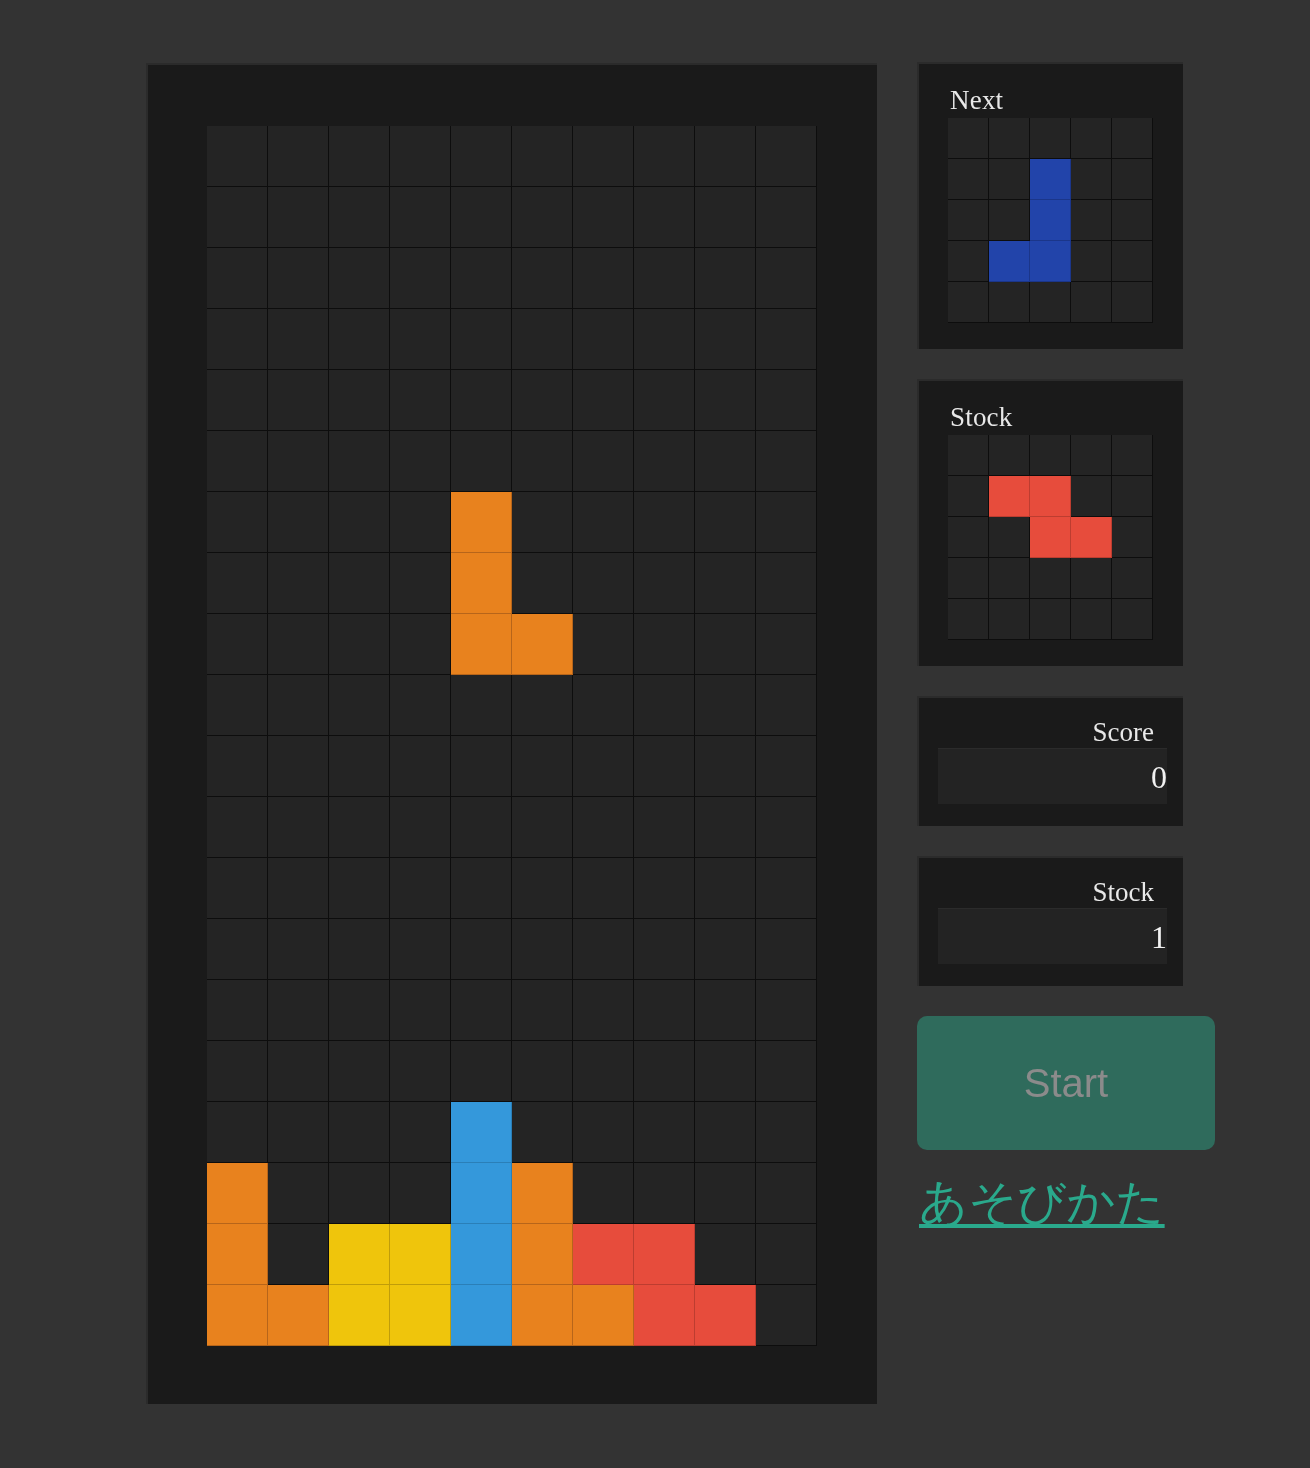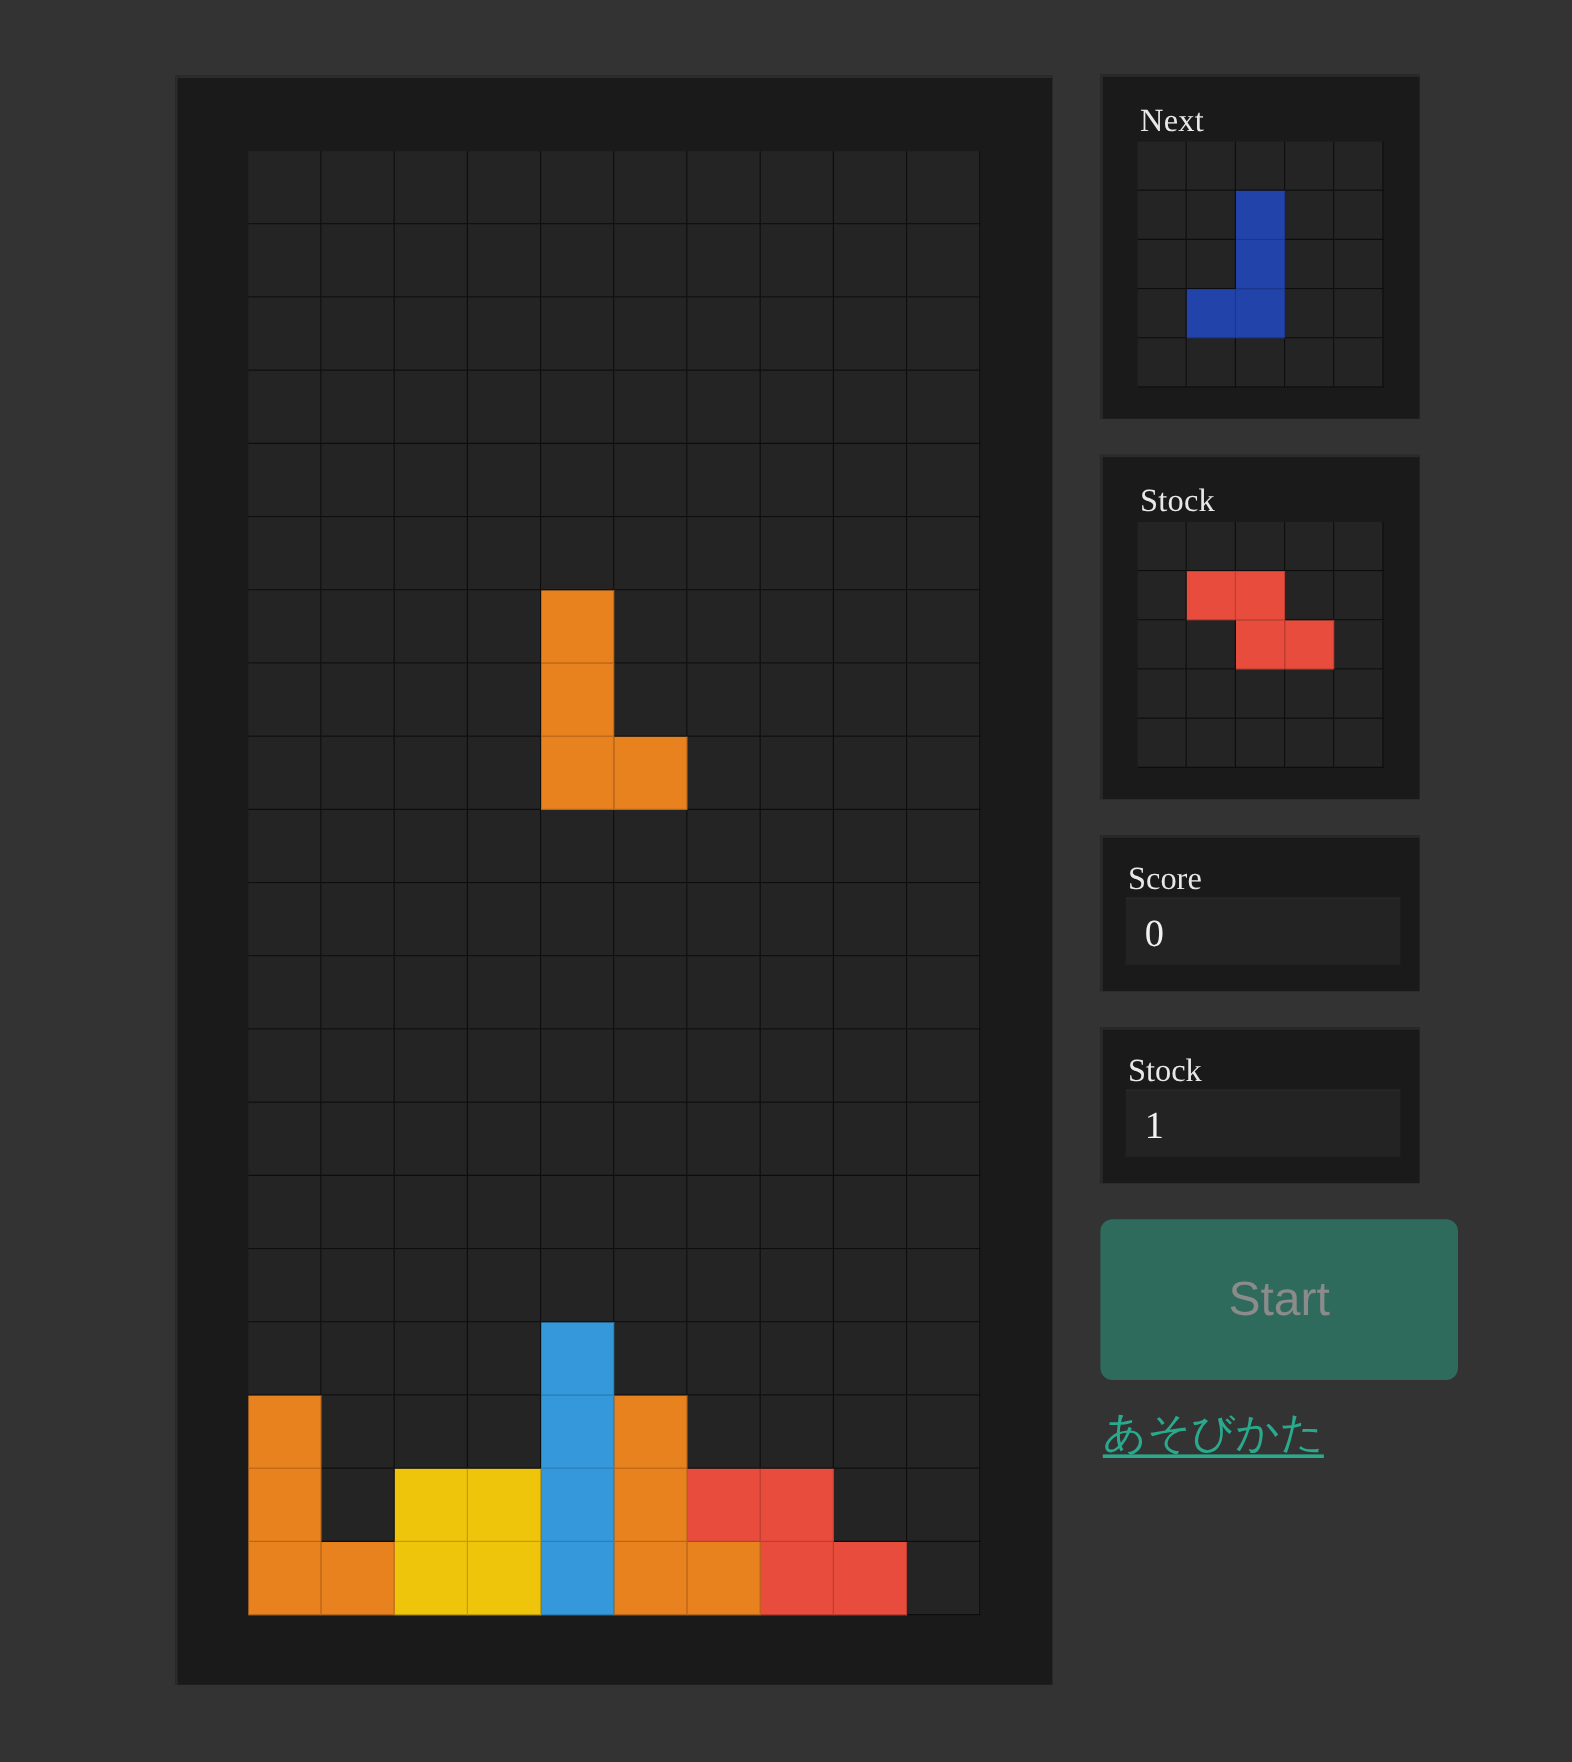--- a/index.html
+++ b/index.html
@@ -75,21 +75,21 @@
   }
   .pcell {
     width: 41px; height: 41px;
     border-right: 1px solid #0d0d0d;
     border-bottom: 1px solid #0d0d0d;
     background: #242424;
   }
   .pcell.c-blue { background: #2244aa; border-right-color:#1b368a; border-bottom-color:#1b368a; }
   .pcell.c-red  { background: #e74c3c; border-right-color:#bd3d30; border-bottom-color:#bd3d30; }
 
-  .stat-panel { padding: 18px 29px 22px 19px; }
+  .stat-panel { padding: 18px 29px 22px 19px; text-align: right; }
   .stat-title {
     color: #e8e8e8;
     font-size: 27px;
     line-height: 28px;
     margin: 2px 0 2px 2px;
   }
   .stat-value-box {
     background: #232323;
     height: 56px;
     width: 229px;
@@ -108,21 +108,21 @@
     border-radius: 10px;
     color: #8b8b8b;
     font-size: 40px;
     font-family: "Liberation Sans", sans-serif;
     cursor: default;
     margin-bottom: 20px;
   }
   #howto-link {
     display: inline-block;
     color: #2aa98c;
-    font-size: 36px;
+    font-size: 48px;
     text-decoration: underline;
     text-underline-offset: 6px;
     margin-left: 2px;
     cursor: pointer;
   }
 </style>
 </head>
 <body>
 
 <div id="app">

